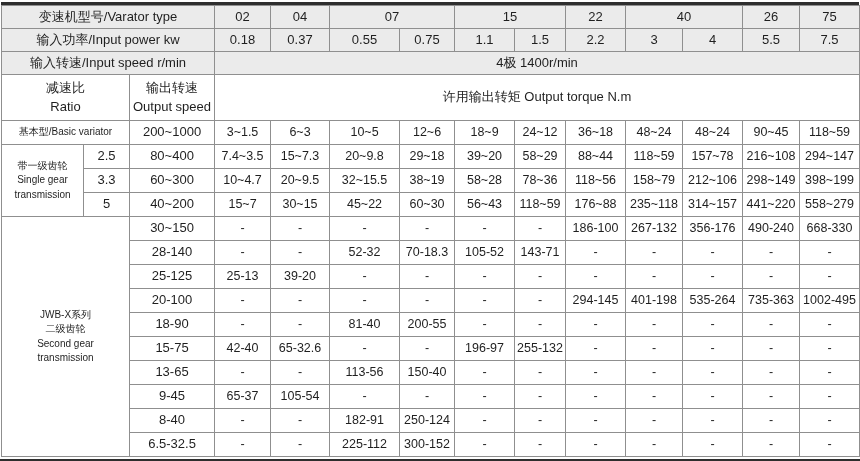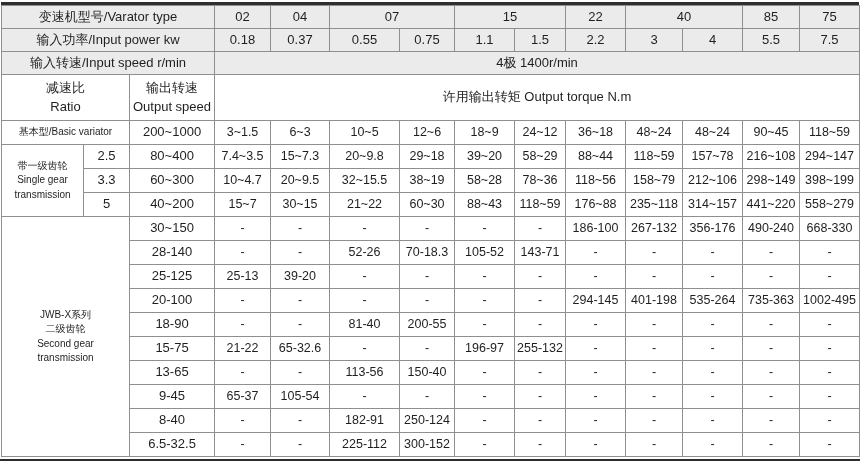--- a/index.html
+++ b/index.html
@@ -51,21 +51,21 @@
       </colgroup>
       <tbody>
           <tr class="hdr">
             <td colspan="3" class="lbl">变速机型号/Varator type</td>
             <td colspan="1">02</td>
             <td colspan="1">04</td>
             <td colspan="2">07</td>
             <td colspan="2">15</td>
             <td colspan="1">22</td>
             <td colspan="2">40</td>
-            <td colspan="1">85</td>
+            <td colspan="1">26</td>
             <td colspan="1">75</td>
           </tr>
           <tr class="hdr">
             <td colspan="3" class="lbl">输入功率/Input power kw</td>
             <td>0.18</td>
             <td>0.37</td>
             <td>0.55</td>
             <td>0.75</td>
             <td>1.1</td>
             <td>1.5</td>
@@ -138,23 +138,23 @@
             <td class="val">158~79</td>
             <td class="val">212~106</td>
             <td class="val">298~149</td>
             <td class="val">398~199</td>
           </tr>
           <tr class="dr">
             <td>5</td>
             <td>40~200</td>
             <td class="val">15~7</td>
             <td class="val">30~15</td>
-            <td class="val">21~22</td>
+            <td class="val">45~22</td>
             <td class="val">60~30</td>
-            <td class="val">88~43</td>
+            <td class="val">56~43</td>
             <td class="val">118~59</td>
             <td class="val">176~88</td>
             <td class="val">235~118</td>
             <td class="val">314~157</td>
             <td class="val">441~220</td>
             <td class="val">558~279</td>
           </tr>
           <tr class="dr">
             <td colspan="2" rowspan="10" class="lbl fit">
               <div>JWB-X系列</div>
@@ -172,21 +172,21 @@
             <td class="val">186-100</td>
             <td class="val">267-132</td>
             <td class="val">356-176</td>
             <td class="val">490-240</td>
             <td class="val">668-330</td>
           </tr>
           <tr class="dr">
             <td>28-140</td>
             <td class="val">-</td>
             <td class="val">-</td>
-            <td class="val">52-26</td>
+            <td class="val">52-32</td>
             <td class="val">70-18.3</td>
             <td class="val">105-52</td>
             <td class="val">143-71</td>
             <td class="val">-</td>
             <td class="val">-</td>
             <td class="val">-</td>
             <td class="val">-</td>
             <td class="val">-</td>
           </tr>
           <tr class="dr">
@@ -226,21 +226,21 @@
             <td class="val">-</td>
             <td class="val">-</td>
             <td class="val">-</td>
             <td class="val">-</td>
             <td class="val">-</td>
             <td class="val">-</td>
             <td class="val">-</td>
           </tr>
           <tr class="dr">
             <td>15-75</td>
-            <td class="val">21-22</td>
+            <td class="val">42-40</td>
             <td class="val">65-32.6</td>
             <td class="val">-</td>
             <td class="val">-</td>
             <td class="val">196-97</td>
             <td class="val">255-132</td>
             <td class="val">-</td>
             <td class="val">-</td>
             <td class="val">-</td>
             <td class="val">-</td>
             <td class="val">-</td>

